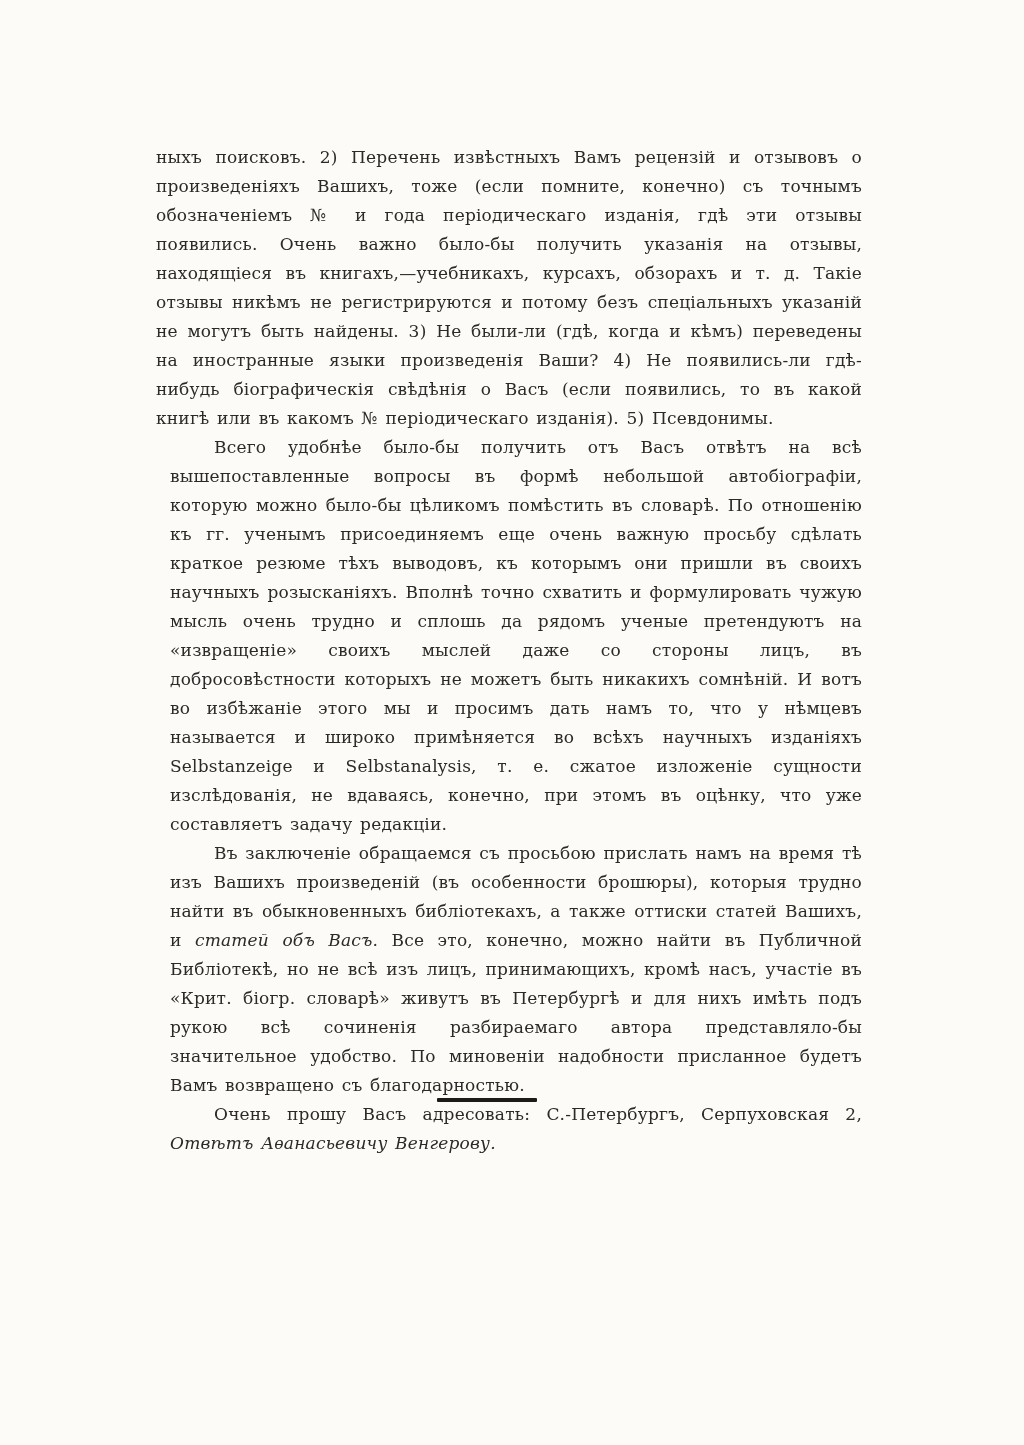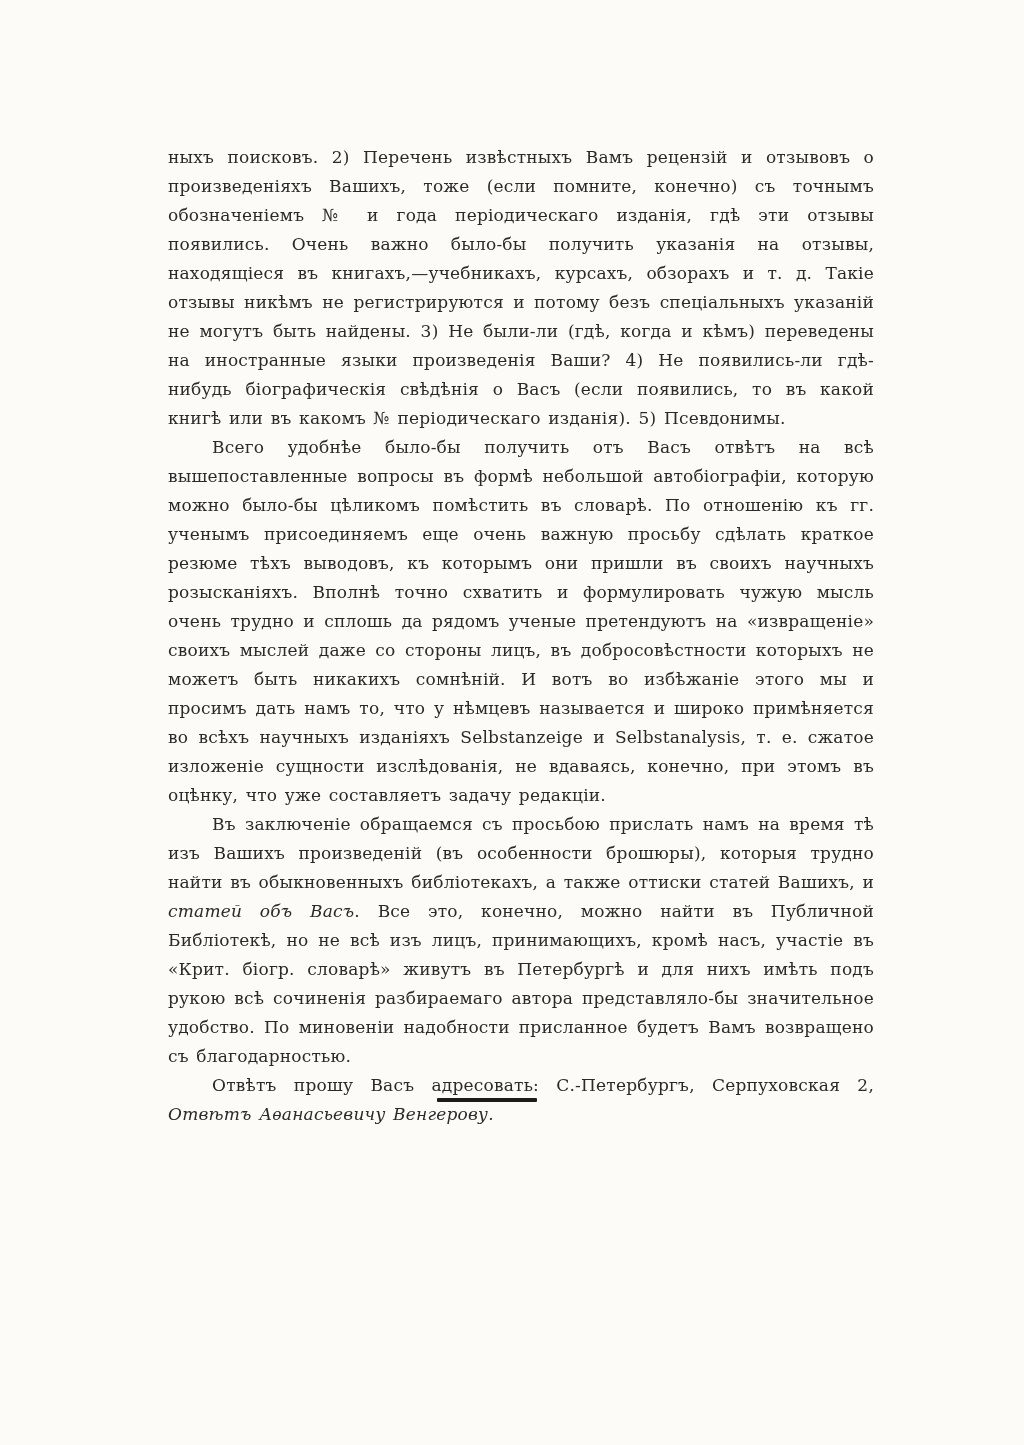--- a/index.html
+++ b/index.html
@@ -12,36 +12,37 @@
     width: 1024px;
     height: 1445px;
     margin: 0 auto;
     background: #fcfbf8;
     box-shadow: 0 0 6px rgba(0,0,0,0.15);
     overflow: hidden;
     font-family: "DejaVu Serif", serif;
   }
   .text-block {
     position: absolute;
-    left: 168px;
+    left: 156px;
     top: 143px;
     width: 706px;
     color: #2b2a28;
     font-size: 17px;
     line-height: 29px;
     text-align: justify;
     word-spacing: 2px;
     letter-spacing: 0.2px;
   }
   .para {
     margin: 0;
     padding: 0;
   }
   .para.indent {
     text-indent: 44px;
+    margin-left: 14px;
   }
   .it {
     font-style: italic;
   }
   .end-rule {
     position: absolute;
     left: 437px;
     top: 1098px;
     width: 100px;
     height: 4px;
@@ -55,19 +56,19 @@
 <div class="page">
 
   <div class="text-block">
 
     <p class="para"><span>ныхъ поисковъ. 2) Перечень извѣстныхъ Вамъ рецензій и отзывовъ о произведеніяхъ Вашихъ, тоже (если помните, конечно) съ точнымъ обозначеніемъ № и года періодическаго изданія, гдѣ эти отзывы появились. Очень важно было-бы получить указанія на отзывы, находящіеся въ книгахъ,—учебникахъ, курсахъ, обзорахъ и т. д. Такіе отзывы никѣмъ не регистрируются и потому безъ спеціальныхъ указаній не могутъ быть найдены. 3) Не были-ли (гдѣ, когда и кѣмъ) переведены на иностранные языки произведенія Ваши? 4) Не появились-ли гдѣ-нибудь біографическія свѣдѣнія о Васъ (если появились, то въ какой книгѣ или въ какомъ № періодическаго изданія). 5) Псевдонимы.</span></p>
 
     <p class="para indent"><span>Всего удобнѣе было-бы получить отъ Васъ отвѣтъ на всѣ вышепоставленные вопросы въ формѣ небольшой автобіографіи, которую можно было-бы цѣликомъ помѣстить въ словарѣ. По отношенію къ гг. ученымъ присоединяемъ еще очень важную просьбу сдѣлать краткое резюме тѣхъ выводовъ, къ которымъ они пришли въ своихъ научныхъ розысканіяхъ. Вполнѣ точно схватить и формулировать чужую мысль очень трудно и сплошь да рядомъ ученые претендуютъ на «извращеніе» своихъ мыслей даже со стороны лицъ, въ добросовѣстности которыхъ не можетъ быть никакихъ сомнѣній. И вотъ во избѣжаніе этого мы и просимъ дать намъ то, что у нѣмцевъ называется и широко примѣняется во всѣхъ научныхъ изданіяхъ Selbstanzeige и Selbstanalysis, т. е. сжатое изложеніе сущности изслѣдованія, не вдаваясь, конечно, при этомъ въ оцѣнку, что уже составляетъ задачу редакціи.</span></p>
 
     <p class="para indent"><span>Въ заключеніе обращаемся съ просьбою прислать намъ на время тѣ изъ Вашихъ произведеній (въ особенности брошюры), которыя трудно найти въ обыкновенныхъ библіотекахъ, а также оттиски статей Вашихъ, и </span><em class="it">статей объ Васъ</em><span>. Все это, конечно, можно найти въ Публичной Библіотекѣ, но не всѣ изъ лицъ, принимающихъ, кромѣ насъ, участіе въ «Крит. біогр. словарѣ» живутъ въ Петербургѣ и для нихъ имѣть подъ рукою всѣ сочиненія разбираемаго автора представляло-бы значительное удобство. По миновеніи надобности присланное будетъ Вамъ возвращено съ благодарностью.</span></p>
 
-    <p class="para indent"><span>Отвѣтъ прошу Васъ адресовать: С.-Петербургъ, Серпуховская 2, </span><em class="it">Отвѣтъ Аѳанасьевичу Венгерову.</em></p>
+    <p class="para indent"><span>Очень прошу Васъ адресовать: С.-Петербургъ, Серпуховская 2, </span><em class="it">Отвѣтъ Аѳанасьевичу Венгерову.</em></p>
 
   </div>
 
   <div class="end-rule"></div>
 
 </div>
 
 </body></html>

